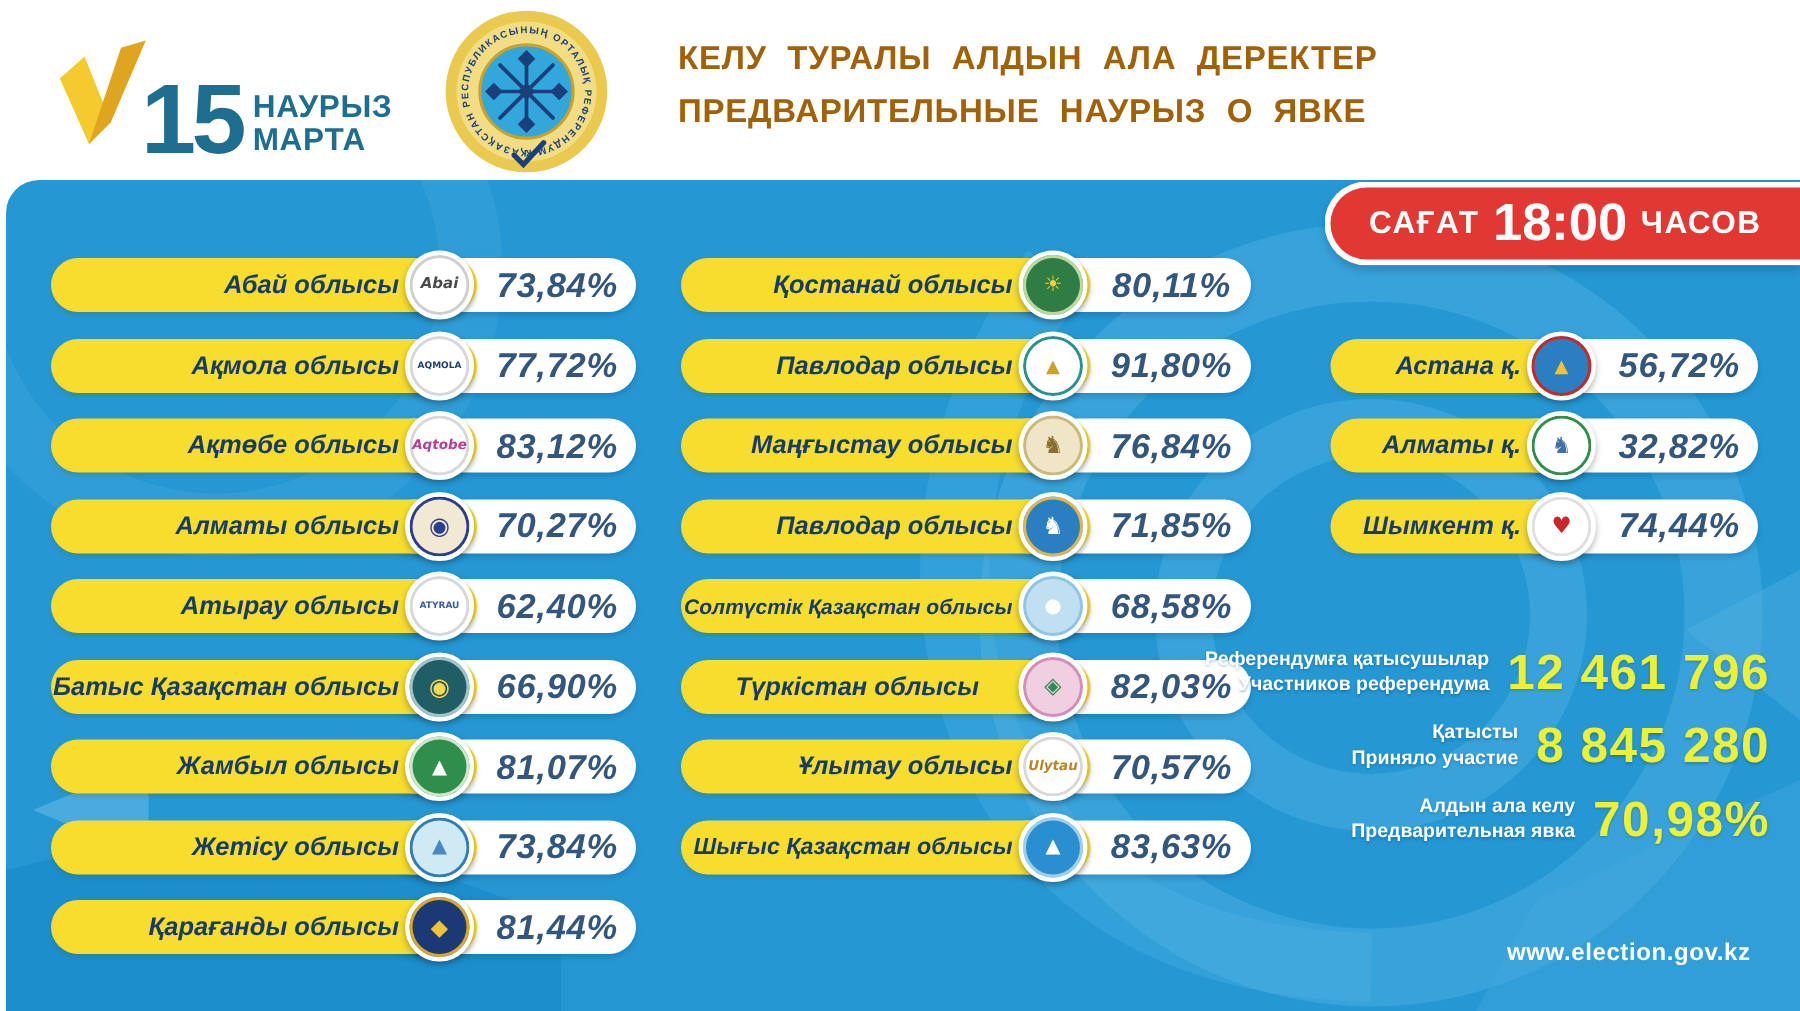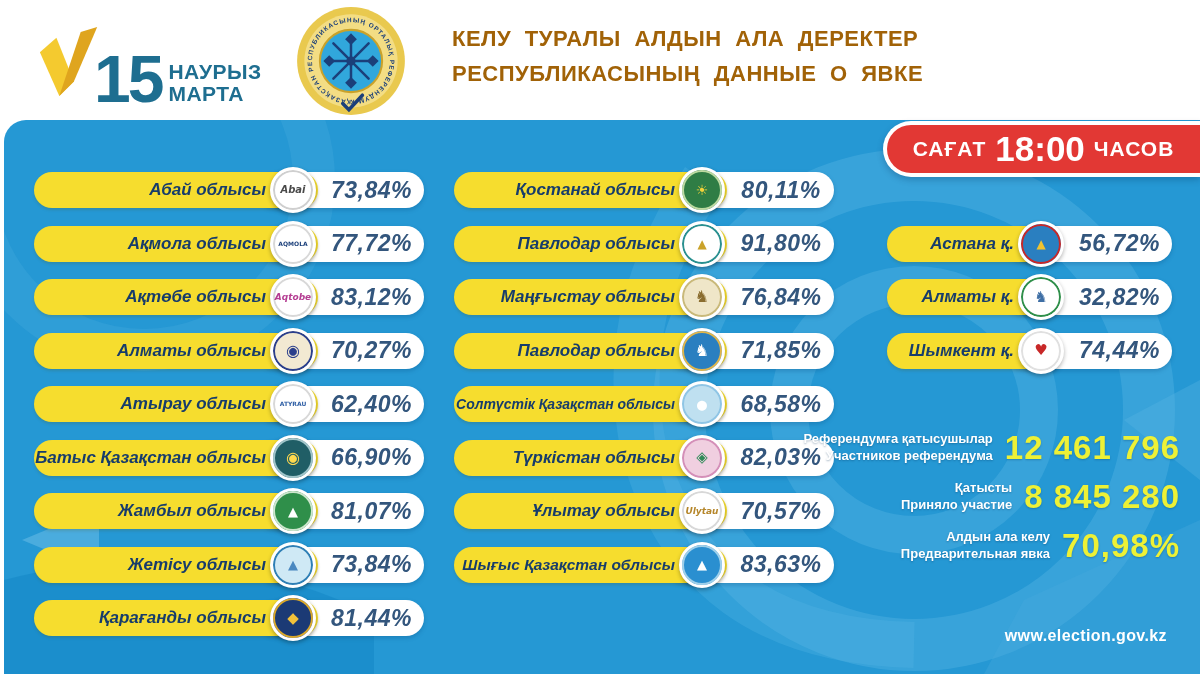--- a/index.html
+++ b/index.html
@@ -85,21 +85,21 @@
       <path id="ringPath" d="M 55 92.5 A 37.5 37.5 0 1 1 55.01 92.5"></path>
     </defs>
     <text font-size="6.2" font-weight="bold" fill="#1b3f7a" letter-spacing="1">
       <textPath href="#ringPath">ҚАЗАҚСТАН РЕСПУБЛИКАСЫНЫҢ ОРТАЛЫҚ РЕФЕРЕНДУМ КОМИССИЯСЫ</textPath>
     </text>
     <polyline points="47,96 53,102 66,88" fill="none" stroke="#1b3f7a" stroke-width="3.4" stroke-linecap="round"></polyline>
   </svg>
 
   <div class="title">
     <div class="t1">КЕЛУ ТУРАЛЫ АЛДЫН АЛА ДЕРЕКТЕР</div>
-    <div class="t2">РЕСПУБЛИКАСЫНЫҢ ДАННЫЕ О ЯВКЕ</div>
+    <div class="t2">ПРЕДВАРИТЕЛЬНЫЕ НАУРЫЗ О ЯВКЕ</div>
   </div>
 
   <div class="panel">
     <svg class="decor" viewBox="0 0 1196 554">
       <circle cx="910" cy="290" r="235" fill="none" stroke="#55b5e3" stroke-width="52" opacity="0.40"></circle>
       <circle cx="910" cy="290" r="125" fill="none" stroke="#60bae6" stroke-width="38" opacity="0.32"></circle>
       <path d="M 910 525 Q 690 520 640 330 Q 610 190 700 60" fill="none" stroke="#55b5e3" stroke-width="46" opacity="0.30"></path>
       <circle cx="140" cy="60" r="170" fill="none" stroke="#4eb0e0" stroke-width="42" opacity="0.25"></circle>
       <path d="M0,460 Q190,410 370,495 L370,554 L0,554 Z" fill="#0f82c4" opacity="0.45"></path>
       <polygon points="18,420 95,388 95,452" fill="#6fc0e8" opacity="0.5"></polygon>
@@ -260,21 +260,21 @@
             <span class="lbl" style="font-size: 14px;">Солтүстік Қазақстан облысы</span>
           </div>
           <div class="badge" style="left: 225px; background: rgb(191, 224, 240); box-shadow: rgba(0, 0, 0, 0.3) 0px 2px 4px, rgb(143, 197, 229) 0px 0px 0px 2px inset;">
             <span class="glyph" style="color: rgb(255, 255, 255); font-size: 13px;">●</span>
           </div>
         </div>
         <div class="row" style="left: 450px; top: 319.5px; width: 380px;">
           <div class="pill-white" style="left: 213px; right: 0px; padding-left: 61px;">
             <span class="val">82,03%</span>
           </div>
-          <div class="pill-yellow" style="width: 273px; padding-right: 52px; padding-left: 14px; box-sizing: border-box;">
+          <div class="pill-yellow" style="width: 273px; padding-right: 52px; padding-left: 14px; box-sizing: border-box; justify-content: center;">
             <span class="lbl" style="font-size: 17px;">Түркістан облысы</span>
           </div>
           <div class="badge" style="left: 225px; background: rgb(240, 207, 224); box-shadow: rgba(0, 0, 0, 0.3) 0px 2px 4px, rgb(212, 143, 184) 0px 0px 0px 2px inset;">
             <span class="glyph" style="color: rgb(46, 139, 87); font-size: 15px;">◈</span>
           </div>
         </div>
         <div class="row" style="left: 450px; top: 373px; width: 380px;">
           <div class="pill-white" style="left: 213px; right: 0px; padding-left: 61px;">
             <span class="val">70,57%</span>
           </div>

